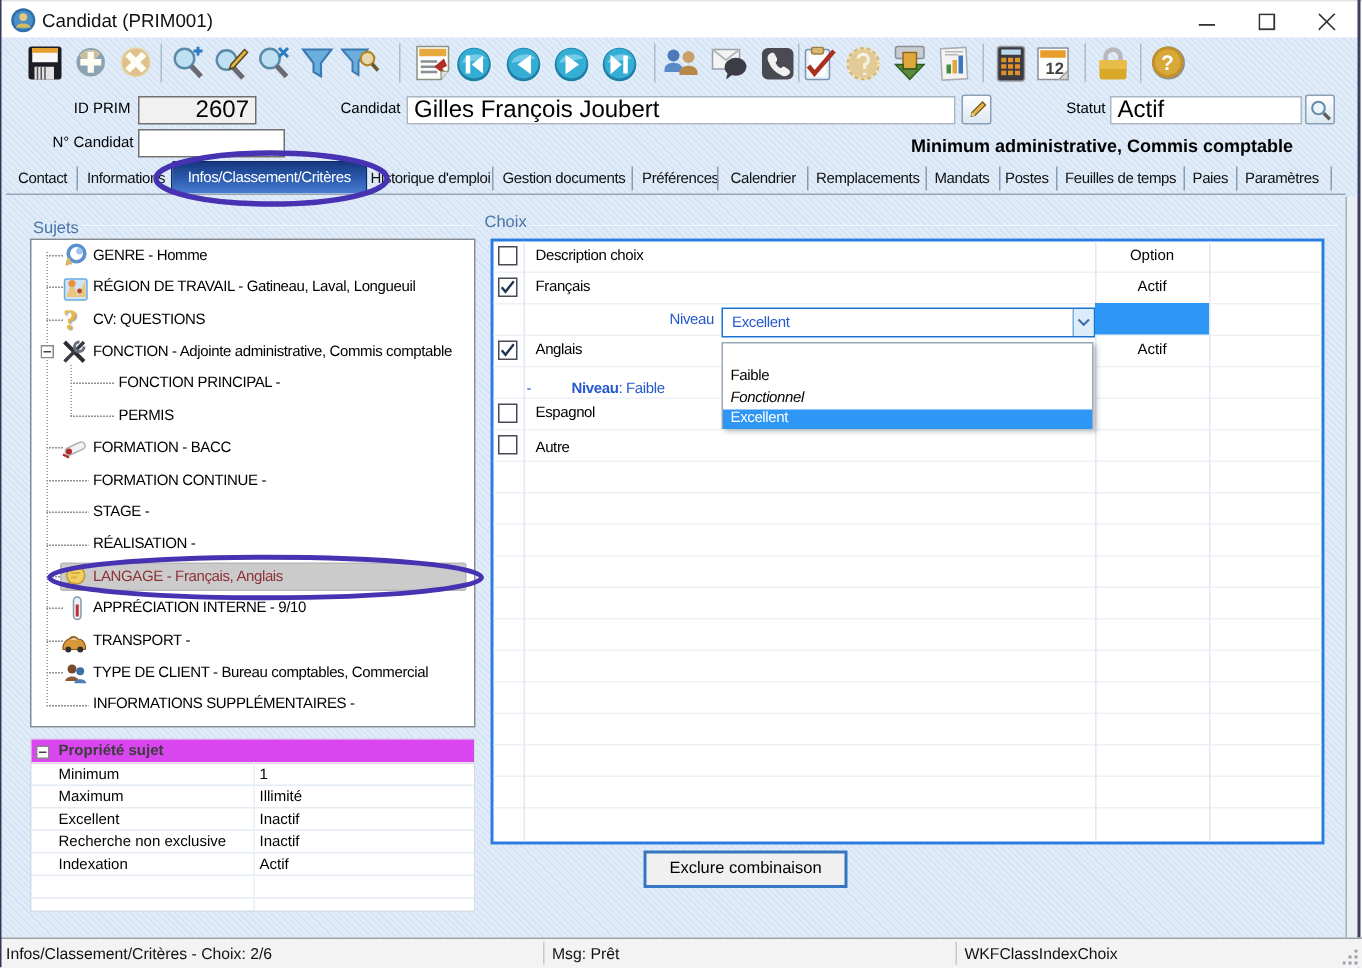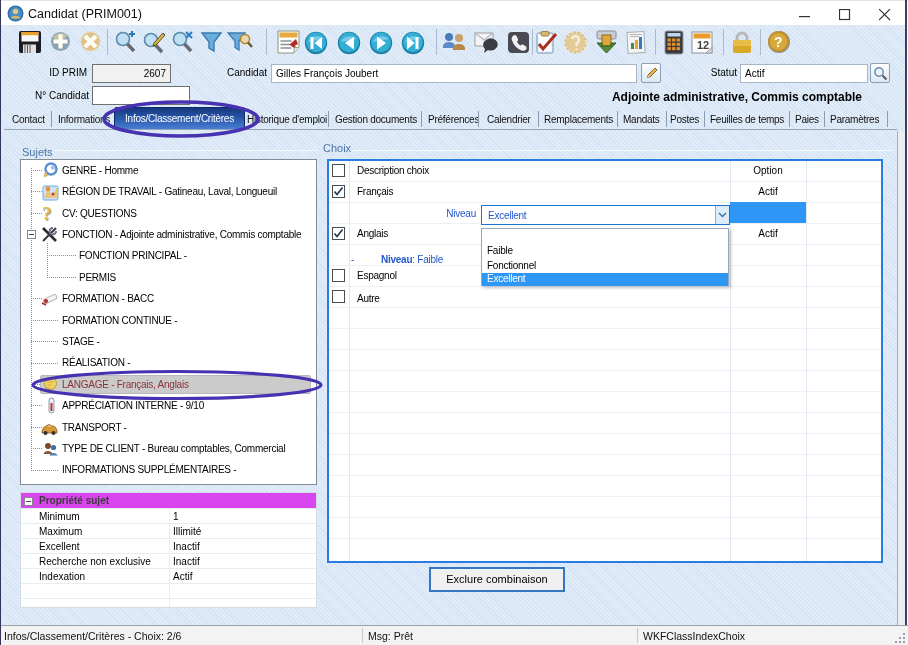--- a/index.html
+++ b/index.html
@@ -13,21 +13,21 @@
   
   .hatch { background-color:#e1ecf8; background-image:repeating-linear-gradient(45deg, rgba(186,213,240,.38) 0 1px, rgba(255,255,255,0) 1px 3px); }
   #mainbg { position:absolute; left:1px; top:25px; width:904px; height:600px; }
   #rightstrip { position:absolute; left:897px; top:131px; width:8px; height:494px; background:#e9eef3; border-left:1px solid #9fb0c0; }
   #rightedge { position:absolute; left:905px; top:0px; width:2px; height:645px; background:#3c3f5e; }
   
   .tbsep { position:absolute; top:29px; width:1px; height:26px; background:#aabbcb; }
   
   .lbl { position:absolute; height:14px; line-height:14px; }
   .r { text-align:right; }
-  .field { position:absolute; background:#fff; border:1px solid #a8b6c4; line-height:17px; padding:0 4px; font-size:10px; }
+  .field { position:absolute; background:#fff; border:1px solid #a8b6c4; line-height:17px; padding:0 4px; font-size:16px; }
   
   .tab { position:absolute; top:111px; height:18px; line-height:18px; font-size:10px; letter-spacing:-0.25px; color:#101010; white-space:nowrap; }
   .tabsep { position:absolute; top:111px; width:1px; height:16px; background:#8a9cb0; }
   #seltab { position:absolute; left:114px; top:107px; width:131px; height:22px; border-radius:3px 3px 0 0; background:linear-gradient(#16387e,#2c5cb0 55%,#4a7ed2); color:#fff; text-align:center; line-height:22px; font-size:10px; letter-spacing:-0.25px; border:1px solid #0d2a66; border-bottom:none;}
   #tabline { position:absolute; left:4px; top:129px; width:893px; height:1px; background:#95a5b5; }
   
   .gb-label { position:absolute; color:#4a74a6; font-size:11px; }
   .gb-line { position:absolute; height:1px; background:#8fb2d4; border-bottom:1px solid #f4f9fd; }
   
   #tree { position:absolute; left:20px; top:159px; width:297px; height:326px; background:#fff; border:1px solid #848a94; }
@@ -253,21 +253,21 @@
   <div class="field" style="left:740px;top:64px;width:128px;height:19px;">Actif</div>
   <div class="abs" style="left:870px;top:63px;width:20px;height:20px;background:linear-gradient(#fefefe,#dce8f2);border:1px solid #8aa0b6;border-radius:2px;">
     <svg style="position:absolute;left:2px;top:2px" width="15" height="15" viewBox="0 0 15 15">
         <circle cx="6" cy="6" r="4.2" fill="#eaf4fc" stroke="#6a8aa8" stroke-width="1.4"></circle>
         <path d="M9.5 9.5 L13.5 13.5" stroke="#5a5a62" stroke-width="2.2"></path>
       </svg>
   </div>
 
   <div class="lbl r" style="left:20px;top:89px;width:69px;">N° Candidat</div>
   <div class="field" style="left:92px;top:86px;width:98px;height:19px;border:1px solid #707070;"></div>
-  <div class="lbl r" style="left:462px;top:90px;width:400px;font-weight:bold;font-size:12px;">Adjointe administrative, Commis comptable</div>
+  <div class="lbl r" style="left:462px;top:90px;width:400px;font-weight:bold;font-size:12px;">Minimum administrative, Commis comptable</div>
 
   <div id="tabrow">
     <div class="tab" style="left:12px;">Contact</div>
       <div class="tabsep" style="left:51px"></div>
     <div class="tab" style="left:58px;">Informations</div>
     <div class="tab" style="left:247px;">Historique d'emploi</div>
       <div class="tabsep" style="left:328px"></div>
     <div class="tab" style="left:335px;">Gestion documents</div>
       <div class="tabsep" style="left:421px"></div>
     <div class="tab" style="left:428px;">Préférences</div>
@@ -475,21 +475,21 @@
 
     <div class="ctext" style="left:22px;top:91px;color:#2458cd;">-</div>
     <div class="ctext" style="left:52px;top:91px;color:#2458cd;"><b>Niveau</b>: Faible</div>
     <div class="cb" style="left:3px;top:108px;"></div>
     <div class="ctext" style="left:28px;top:107px;">Espagnol</div>
     <div class="cb" style="left:3px;top:129px;"></div>
     <div class="ctext" style="left:28px;top:130px;">Autre</div>
 
     <div class="abs" style="left:152px;top:67px;width:248px;height:58px;background:#fff;border:1px solid #9aa8b6;box-shadow:2px 2px 3px rgba(120,130,140,.45);">
       <div class="ctext" style="left:5px;top:14px;">Faible</div>
-      <div class="ctext" style="left:5px;top:29px;">Fonctionnel</div>
+      <div class="ctext" style="left:5px;top:29px;font-style:italic;">Fonctionnel</div>
       <div class="abs" style="left:0;top:44px;width:246px;height:13px;background:#2e96f5;"></div>
       <div class="ctext" style="left:5px;top:43px;color:#fff;height:14px;line-height:14px;">Excellent</div>
     </div>
   </div>
 
   <div class="abs" style="left:429px;top:567px;width:136px;height:25px;background:#f0f0f0;border:2px solid #3476c2;text-align:center;line-height:21px;font-size:11px;">Exclure combinaison</div>
 
   <div id="status">
     <span class="st" style="left:4px;">Infos/Classement/Critères - Choix: 2/6</span>
     <span class="st" style="left:368px;">Msg: Prêt</span>

